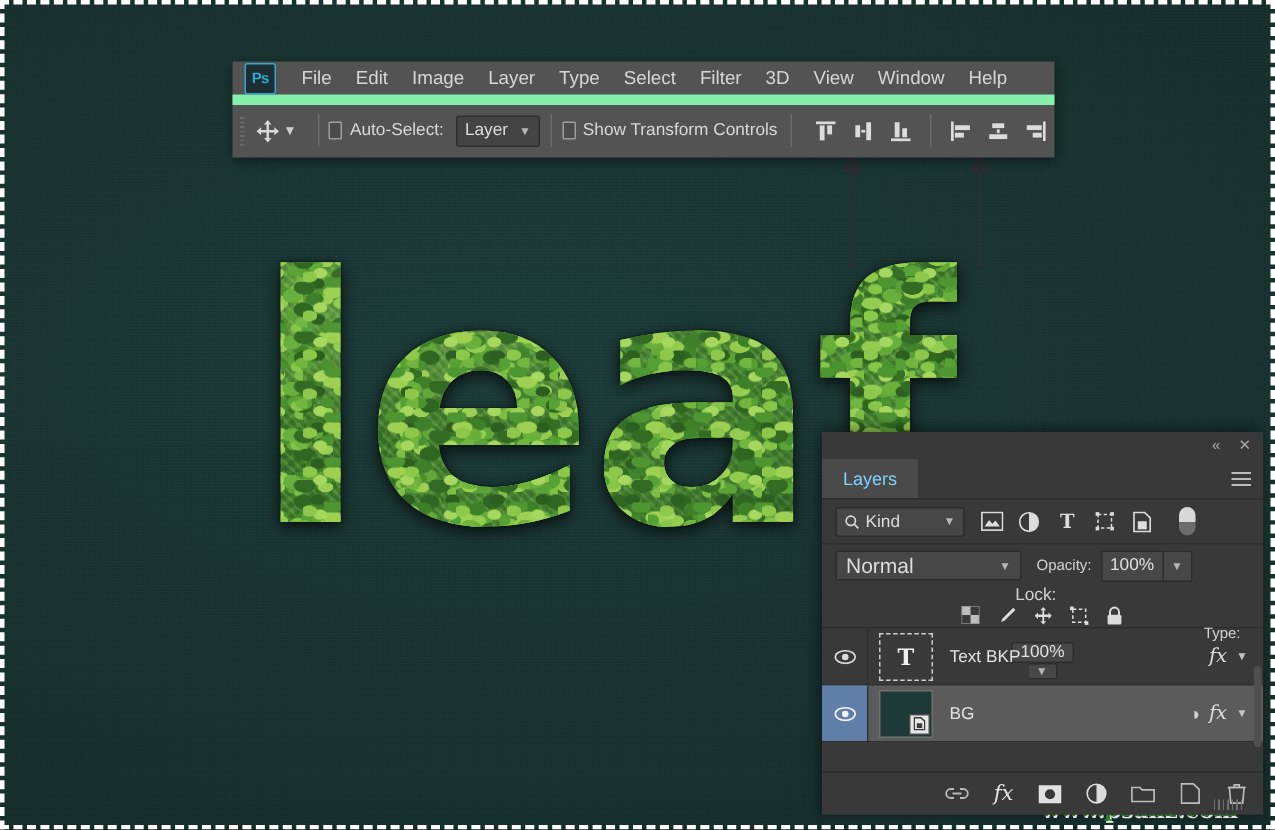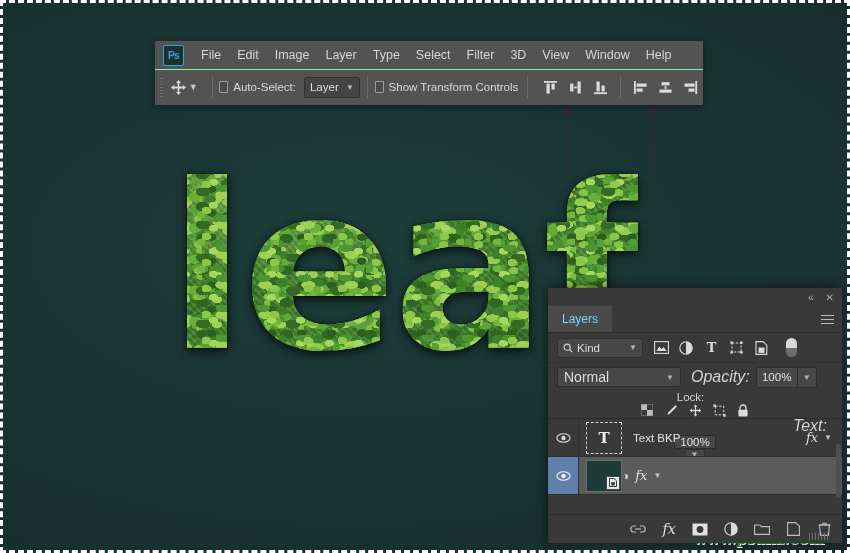--- a/index.html
+++ b/index.html
@@ -131,21 +131,21 @@
   }
 
   
   #psbar{
     position:absolute;left:155px;top:41px;width:548px;height:64px;
     background:#535353;
     box-shadow:0 2px 7px rgba(0,0,0,.45);
   }
   #menubar{
     height:29px;display:flex;align-items:center;
-    border-bottom:1px solid #86efac;
+    border-bottom:7px solid #86efac;
     padding-left:8px;box-sizing:border-box;
   }
   .ps-logo{
     width:19px;height:19px;margin-right:9px;
     background:#1d2f33;border:1px solid #31a8ce;
     border-radius:2px;
     color:#31a8ce;font-size:10px;font-weight:bold;
     display:flex;align-items:center;justify-content:center;
     font-family:"Liberation Sans",sans-serif;
     letter-spacing:-.5px;
@@ -234,21 +234,21 @@
     background:linear-gradient(180deg,#d8d8d8 0 52%,#6d6d6d 52% 100%);
   }
   #lp-blend{height:28px;}
   .blend-dd{
     width:124px;height:20px;background:#474747;border:1px solid #2d2d2d;
     border-radius:2px;display:flex;align-items:center;justify-content:space-between;
     padding:0 6px;box-sizing:border-box;
   }
   .blend-dd .t{color:#dcdcdc;font-size:14px;}
   .blend-dd .c{color:#b5b5b5;font-size:8px;}
-  .fieldlbl{color:#d2d2d2;font-size:16px;margin:0 6px 0 10px;font-style:italic;}
+  .fieldlbl{color:#d2d2d2;font-size:10px;margin:0 6px 0 10px;}
   .numfield{
     width:40px;height:19px;background:#474747;border:1px solid #2d2d2d;
     border-radius:2px 0 0 2px;color:#e0e0e0;font-size:11.5px;
     display:flex;align-items:center;justify-content:center;
   }
   .numstep{
     width:18px;height:19px;background:#474747;
     border:1px solid #2d2d2d;border-left:none;border-radius:0 2px 2px 0;
     color:#b5b5b5;font-size:8px;display:flex;align-items:center;justify-content:center;
   }
@@ -512,21 +512,21 @@
           <rect x="10.2" y="10.2" width="2.4" height="2.4" fill="#dcdcdc"></rect>
         </svg>
       </div>
       <div class="lic">
         <svg width="12" height="13" viewBox="0 0 12 13">
           <path d="M3 6 V4 a3 3 0 0 1 6 0 V6" fill="none" stroke="#dcdcdc" stroke-width="1.3"></path>
           <rect x="1.4" y="5.8" width="9.2" height="6.6" rx="1" fill="#dcdcdc"></rect>
         </svg>
       </div>
     </div>
-    <span class="fieldlbl" style="margin-left:auto;">Text:</span>
+    <span class="fieldlbl" style="margin-left:auto;">Type:</span>
     <div class="numfield">100%</div>
     <div class="numstep">▼</div>
   </div>
 
   <div id="lp-list">
 
     <div class="layer">
       <div class="eye-cell">
         <svg width="15" height="10" viewBox="0 0 15 10">
           <ellipse cx="7.5" cy="5" rx="6.6" ry="4.2" fill="none" stroke="#d8d8d8" stroke-width="1.1"></ellipse>
@@ -551,20 +551,21 @@
         </svg>
       </div>
       <div class="thumb img">
         <div class="badge">
           <svg width="8" height="9" viewBox="0 0 8 9">
             <path d="M0.5 0.5 H5 L7.5 2.8 V8.5 H0.5 Z" fill="none" stroke="#3a3a3a" stroke-width="1"></path>
             <rect x="2.2" y="4.2" width="3.6" height="3.2" fill="#3a3a3a"></rect>
           </svg>
         </div>
       </div>
+      <div class="layer-name">BG</div>
       <div class="layer-right">
         <span class="circ">◑</span>
         <span class="fx">fx</span>
         <span class="c">▼</span>
       </div>
     </div>
   </div>
 
   <div id="lp-scroll"></div>
 

